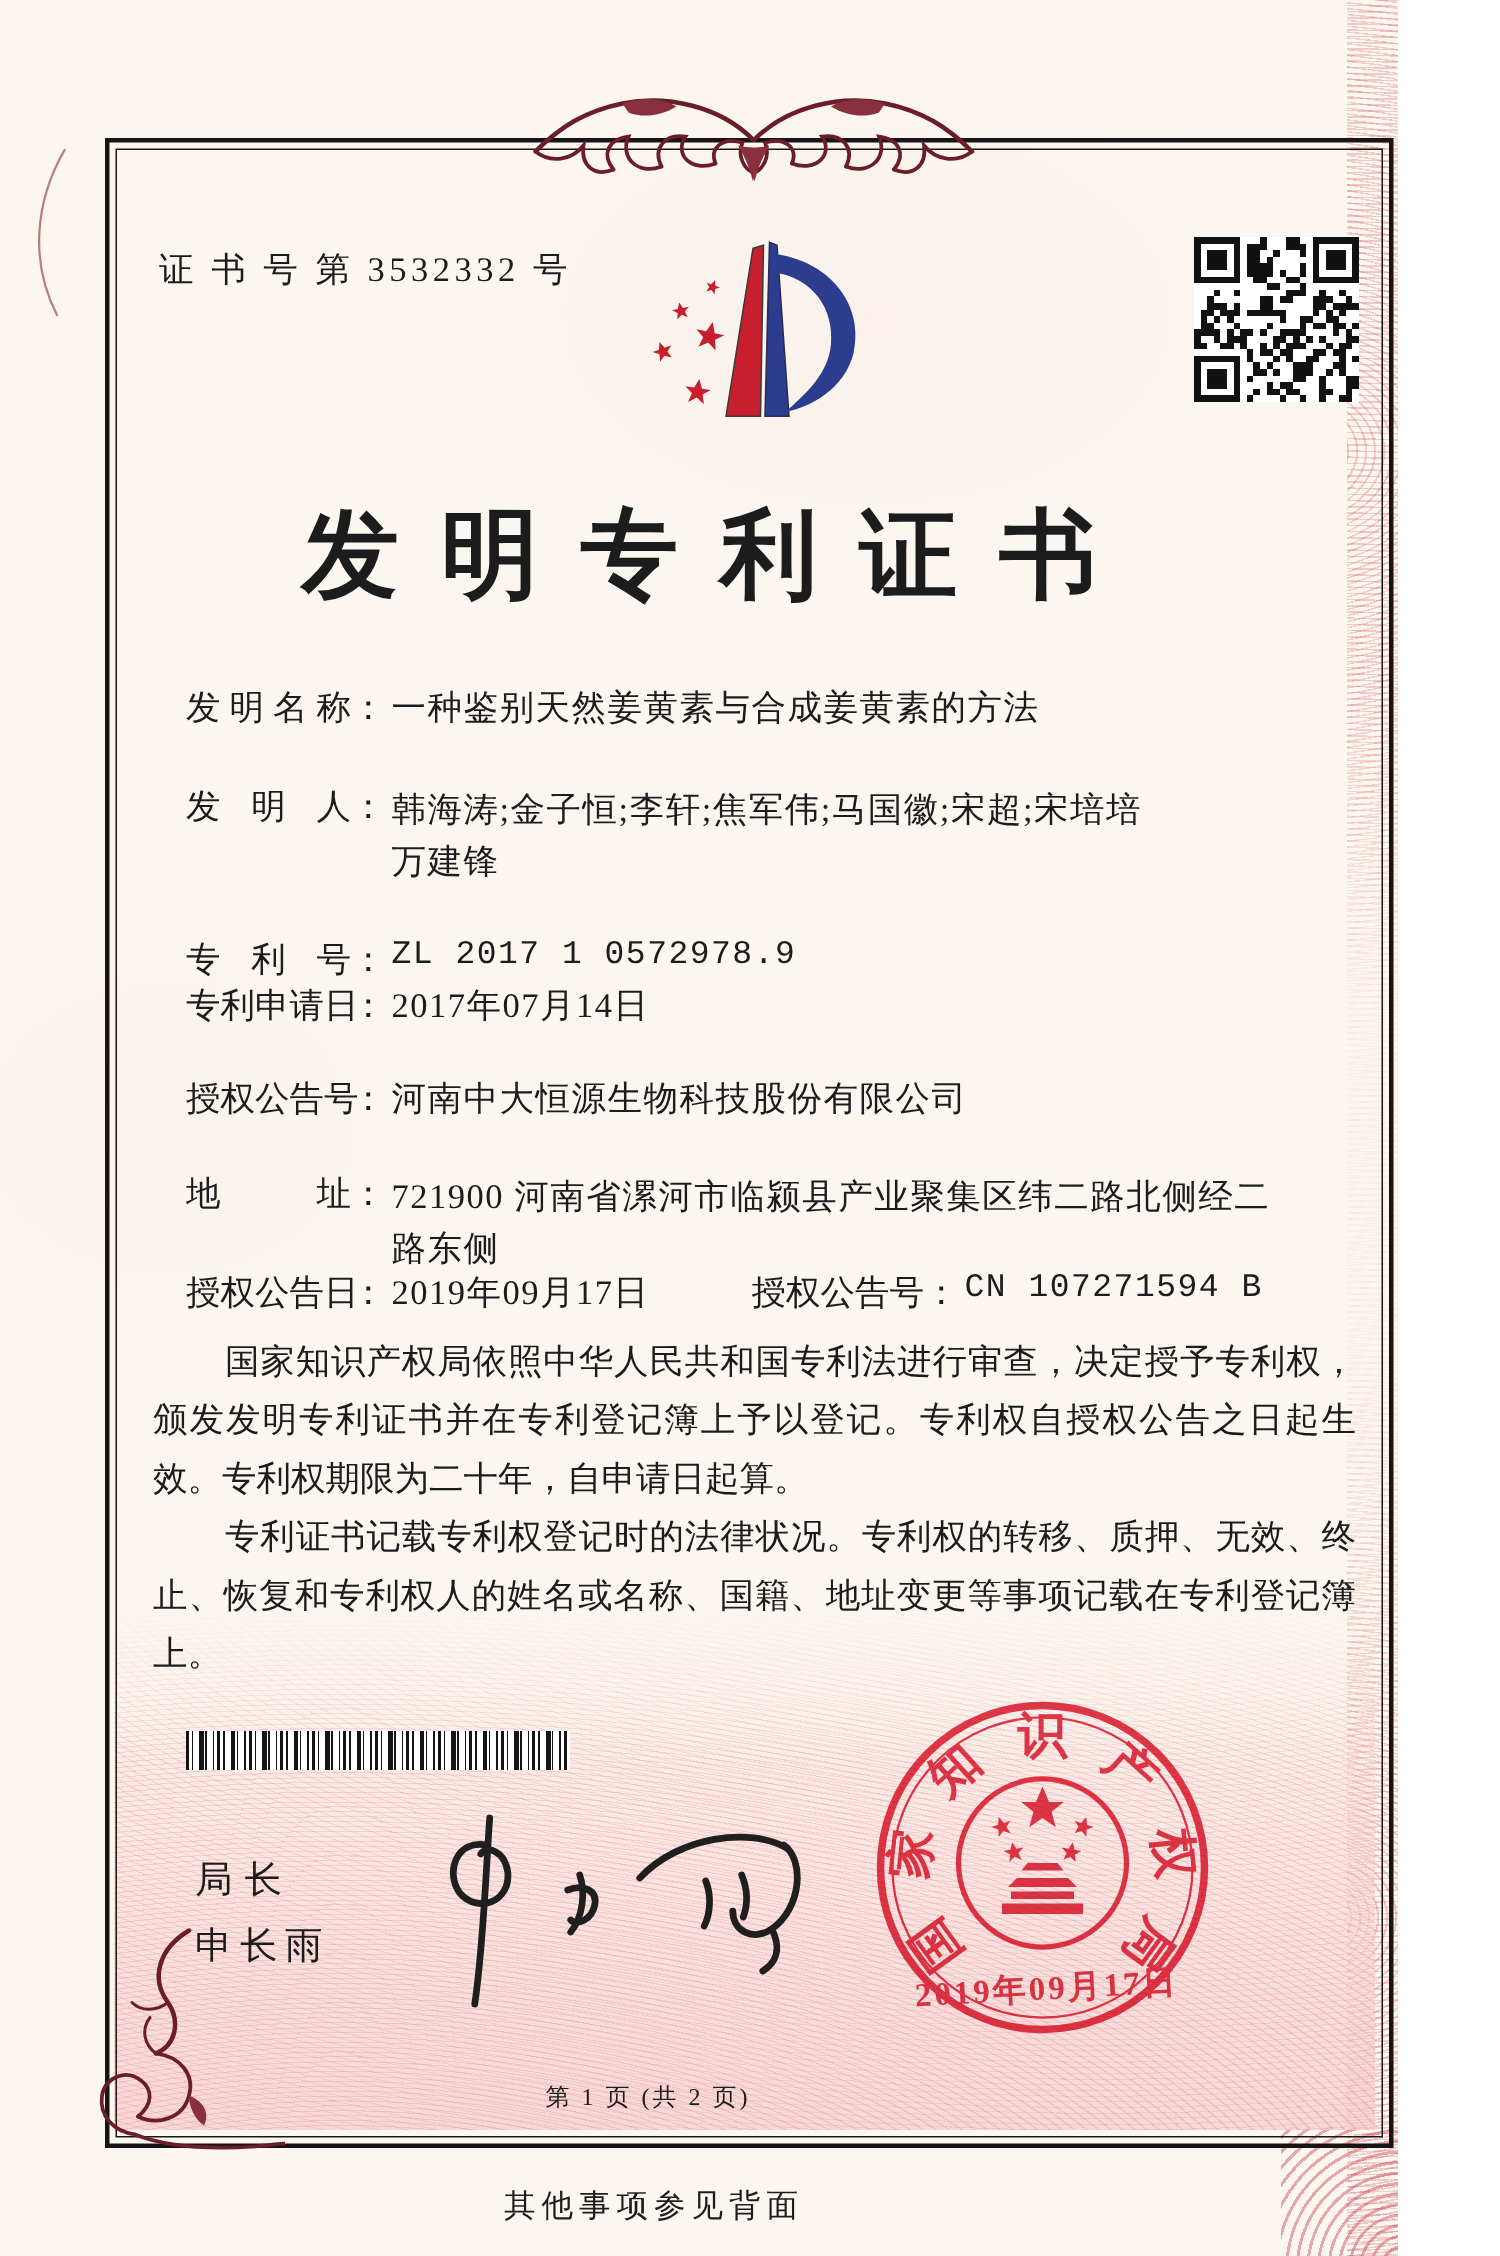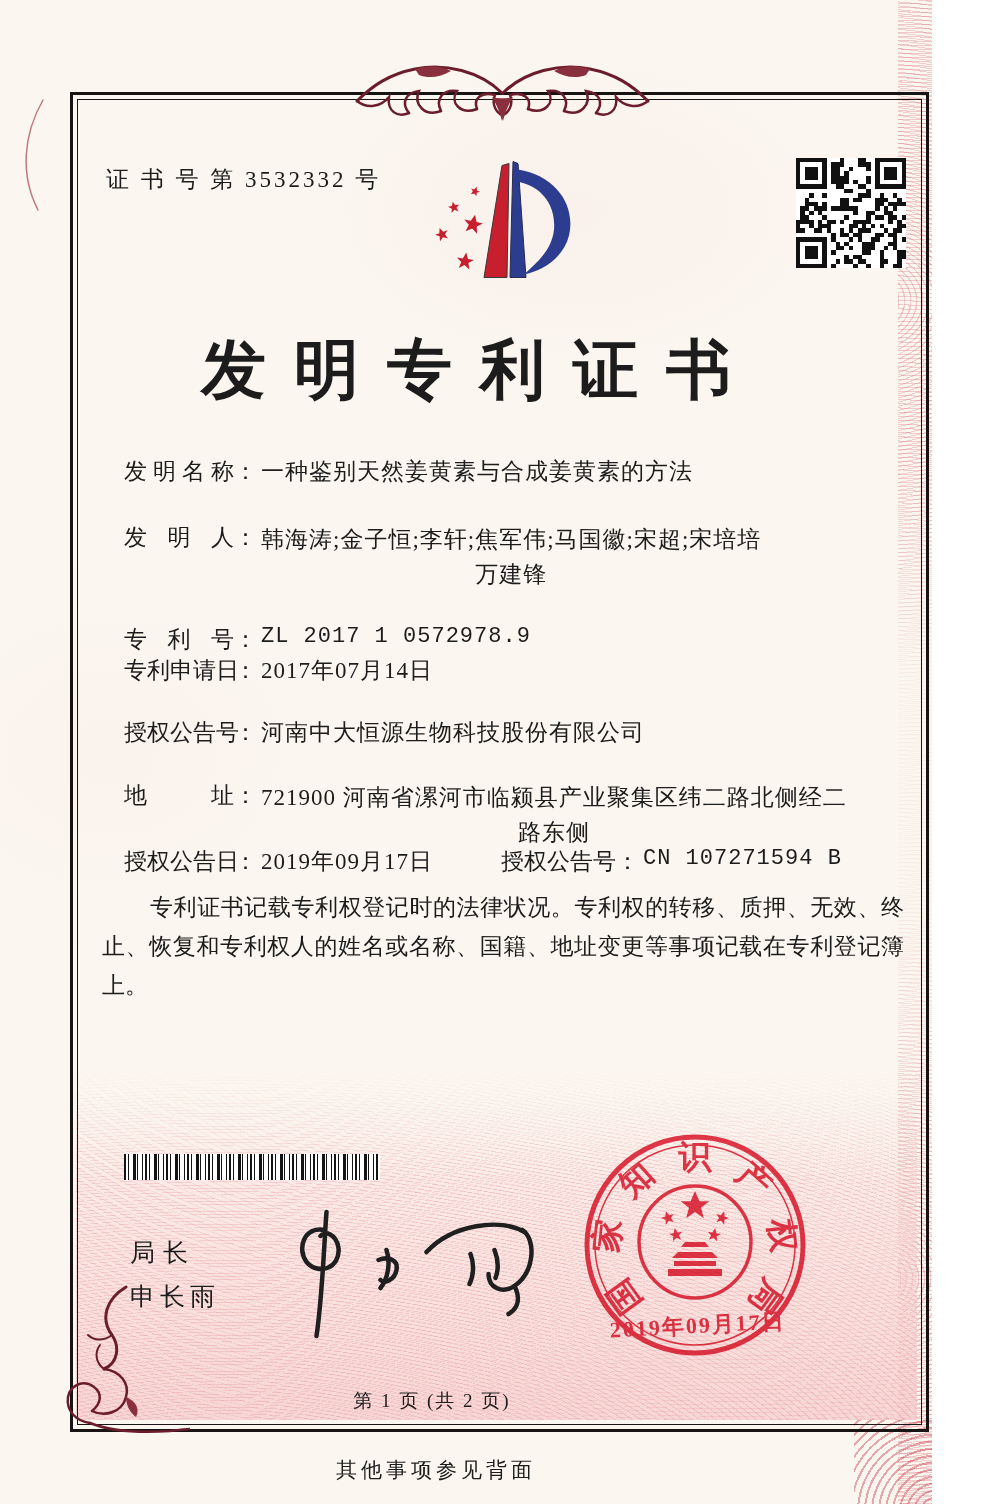--- a/index.html
+++ b/index.html
@@ -42,38 +42,38 @@
   .orn .fl{fill:#8a2f3d; stroke:none;}
   .cert-no{position:absolute; left:106px; top:164px; font-size:23px; letter-spacing:3px;}
   .logo{position:absolute; left:418px; top:148px; width:170px; height:158px;}
   .qr{position:absolute; left:796px; top:158px; width:110px; height:110px;}
   .title{position:absolute; left:0; right:0; top:326px; text-align:center;
          font-size:65px; font-weight:700; letter-spacing:28px; text-indent:28px;}
   .frow{position:absolute; left:124px; display:flex; align-items:flex-start; white-space:nowrap; font-size:23px;}
   .lbl{display:inline-block; width:110px; text-align:justify; text-align-last:justify; flex:none;}
   .sep{flex:none; width:23px;}
   .val{margin-left:4px; letter-spacing:1px;}
-  .val-block{margin-left:4px; letter-spacing:1px;text-align:center;}
+  .val-block{margin-left:4px; letter-spacing:1px;}
   .val-block div{line-height:35px;}
   .mono{font-family:"Liberation Mono","DejaVu Sans Mono",monospace; font-size:22px; letter-spacing:1px;}
   .lbl2{margin-left:68px; width:115px;}
   .paras{position:absolute; left:102px; top:888px; width:802px; font-size:23px; line-height:39px; text-align:justify;}
   .paras p{margin:0; text-indent:48px;}
   .barcode{position:absolute; left:124px; top:1154px; width:256px; height:26px;
     background:repeating-linear-gradient(90deg,
       #141414 0 2px, #fff 2px 4px, #141414 4px 5px, #fff 5px 9px,
       #141414 9px 12px, #fff 12px 13px, #141414 13px 14px, #fff 14px 18px,
       #141414 18px 19px, #fff 19px 21px);}
   .signer-title{position:absolute; left:130px; top:1236px; font-size:25px; letter-spacing:8px;text-align:center;}
   .signer-name{position:absolute; left:130px; top:1280px; font-size:25px; letter-spacing:5px;}
   .signature{position:absolute; left:272px; top:1196px; width:285px; height:150px;}
   .signature path{stroke:#1f1f1f; stroke-width:4.5; fill:none; stroke-linecap:round; stroke-linejoin:round;}
   .seal{position:absolute; left:580px; top:1130px; width:230px; height:230px; mix-blend-mode:multiply; opacity:.92;}
   .seal text{font-family:"Liberation Serif","DejaVu Serif",serif; font-weight:700; fill:#e0293f;}
-  .page-num{position:absolute; left:12px; right:80px; top:1388px; text-align:center; font-size:19px; letter-spacing:2px;}
+  .page-num{position:absolute; left:12px; right:80px; top:1388px; text-align:center; font-size:16px; letter-spacing:2px;}
   .back-note{position:absolute; left:0; right:60px; top:1456px; text-align:center; font-size:21px; letter-spacing:4px;}
 </style>
 </head>
 <body>
 
 <div class="page">
 
   <div class="edge-strip"></div>
   <div class="corner-pattern"></div>
   <div class="pink-zone"></div>
@@ -182,20 +182,21 @@
   <div class="frow" style="top:846px">
     <span class="lbl">授权公告日</span>
     <span class="sep">：</span>
     <span class="val">2019年09月17日</span>
     <span class="lbl lbl2">授权公告号</span>
     <span class="sep">：</span>
     <span class="val mono">CN 107271594 B</span>
   </div>
 
   <div class="paras">
+    <p>国家知识产权局依照中华人民共和国专利法进行审查，决定授予专利权，颁发发明专利证书并在专利登记簿上予以登记。专利权自授权公告之日起生效。专利权期限为二十年，自申请日起算。</p>
     <p>专利证书记载专利权登记时的法律状况。专利权的转移、质押、无效、终止、恢复和专利权人的姓名或名称、国籍、地址变更等事项记载在专利登记簿上。</p>
   </div>
 
   <div class="barcode"></div>
 
   <div class="signer-title">局长</div>
   <div class="signer-name">申长雨</div>
 
   <svg class="signature" viewBox="0 0 280 150">
     <path d="M52,16 C50,40 48,100 42,140"></path>

